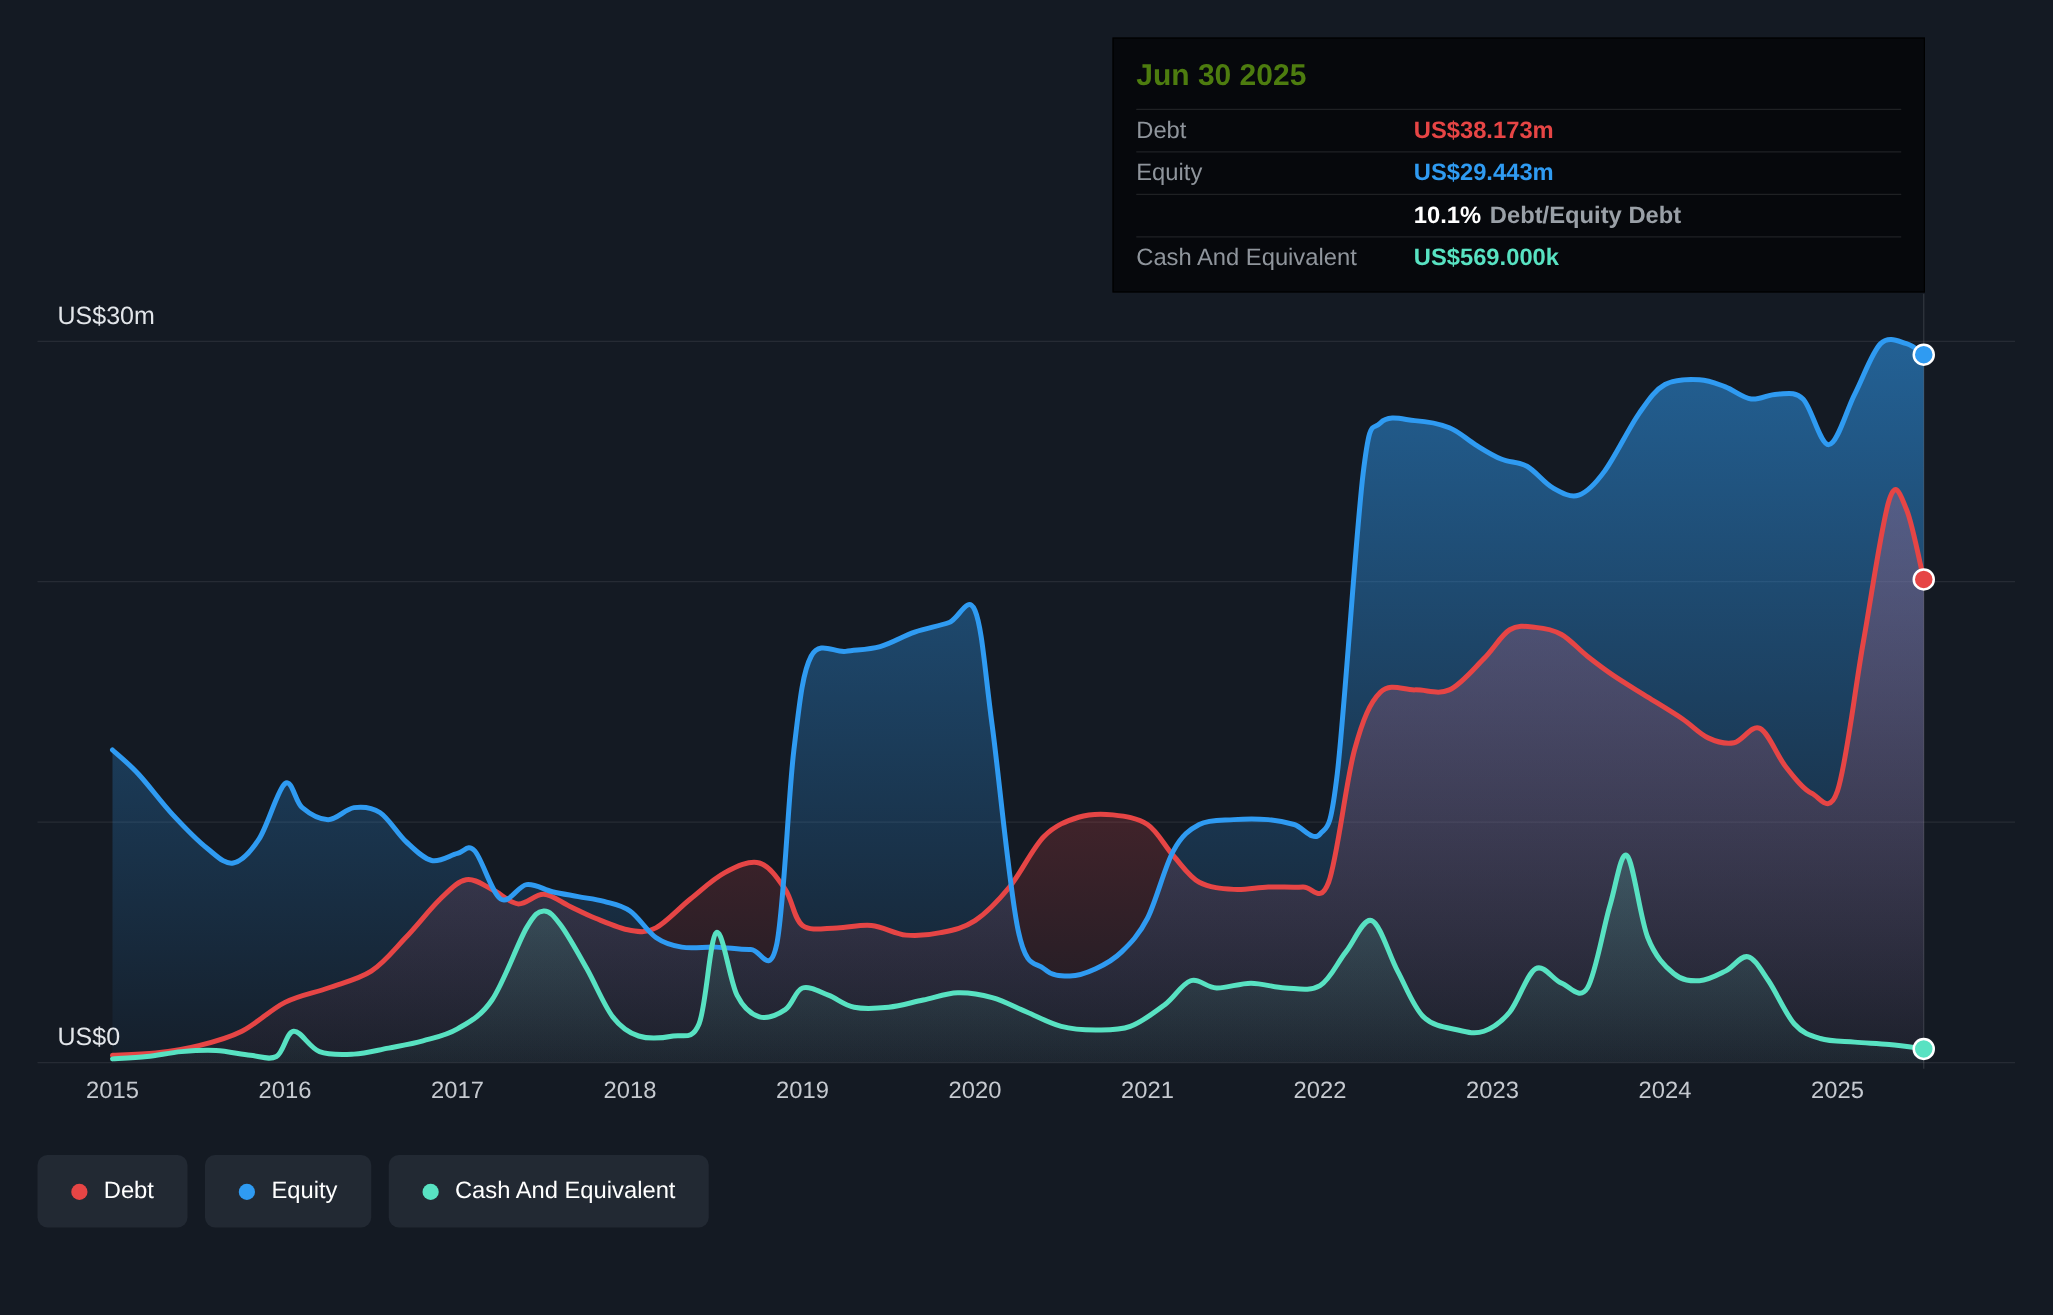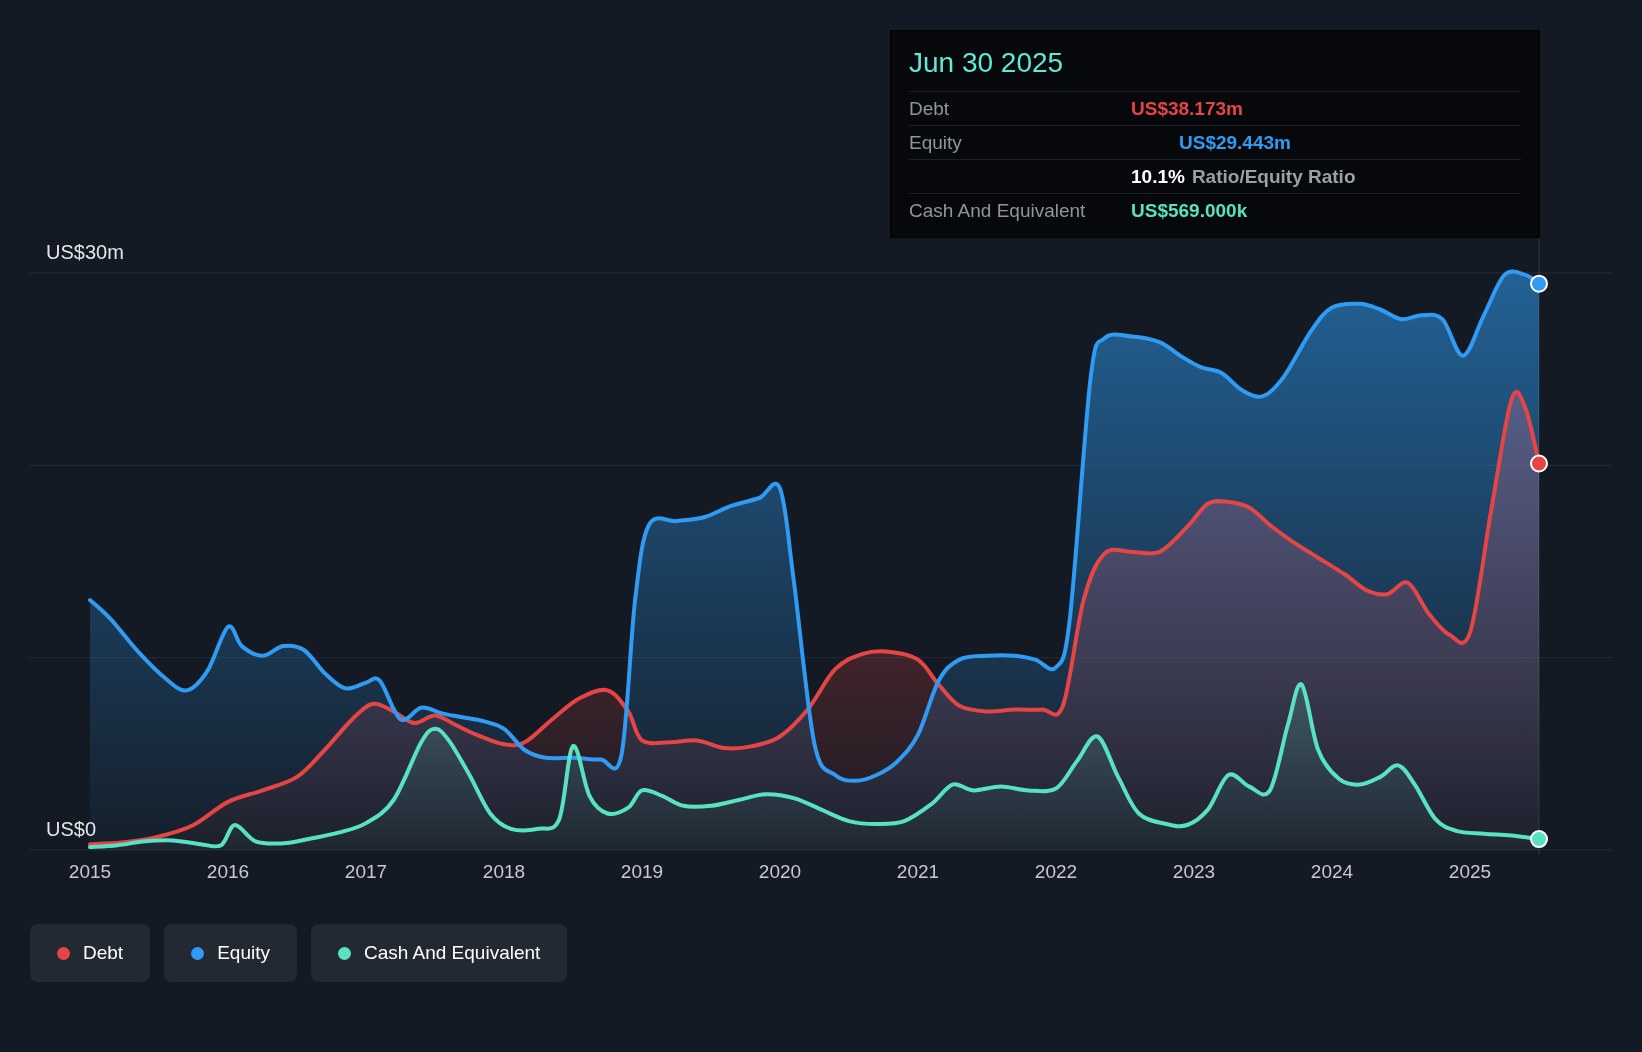--- a/index.html
+++ b/index.html
@@ -11,21 +11,21 @@
   .stage{position:absolute;inset:0;}
   #chart{position:absolute;left:0;top:0;}
 
   
   .tooltip{
     position:absolute;left:890px;top:30px;width:650px;box-sizing:border-box;
     background:#06080c;border:1px solid #000;
     padding:4px 18px 10px 18px;z-index:5;
   }
   .tooltip-title{
-    font-size:28px;font-weight:400;color:#5eead4;padding:12px 0 12px 0;
+    font-size:24px;font-weight:700;color:#4d7c0f;padding:12px 0 12px 0;
   }
   .t-row{
     display:flex;align-items:center;min-height:33px;
     border-top:1px solid rgba(255,255,255,0.10);
     font-size:19px;
   }
   .t-label{width:222px;color:#8f959c;flex:none;}
   .t-value{font-weight:700;color:#fff;}
   .ratio-pct{color:#ffffff;font-weight:700;}
   .ratio-text{color:#9aa0a7;font-weight:600;margin-left:7px;}
@@ -89,26 +89,26 @@
     </svg>
 
   <div class="tooltip">
     <div class="tooltip-title">Jun 30 2025</div>
     <div class="t-row">
       <span class="t-label">Debt</span>
       <span class="t-value" style="color: rgb(230, 69, 69);">US$38.173m</span>
     </div>
     <div class="t-row">
       <span class="t-label">Equity</span>
-      <span class="t-value" style="color: rgb(47, 155, 242); margin-left: 48px;">US$29.443m</span>
+      <span class="t-value" style="color: rgb(47, 155, 242);">US$29.443m</span>
     </div>
     <div class="t-row">
       <span class="t-label"></span>
       <span class="t-value">
-        <span class="ratio-pct">10.1%</span><span class="ratio-text">Ratio/Equity Ratio</span>
+        <span class="ratio-pct">10.1%</span><span class="ratio-text">Debt/Equity Debt</span>
       </span>
     </div>
     <div class="t-row">
       <span class="t-label">Cash And Equivalent</span>
       <span class="t-value" style="color: rgb(88, 226, 194);">US$569.000k</span>
     </div>
   </div>
 
   <div class="legend">
     <div class="pill">

